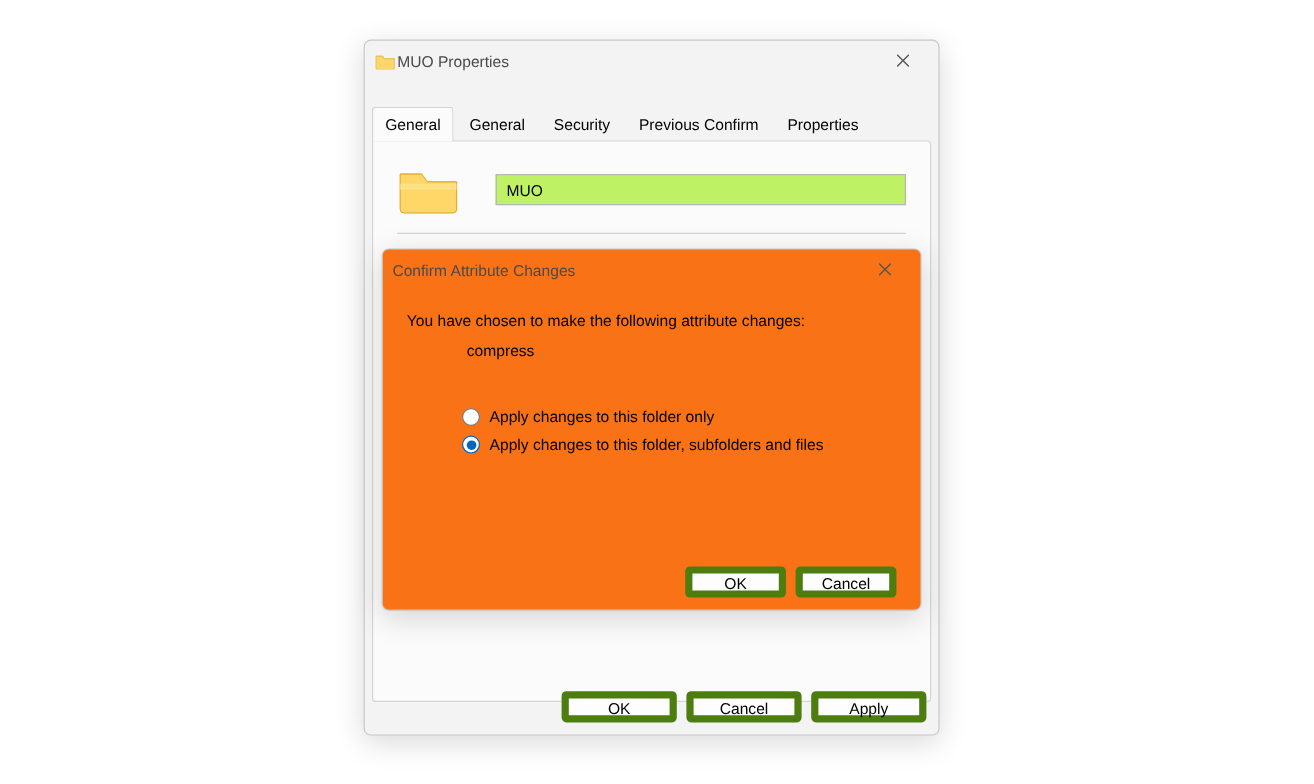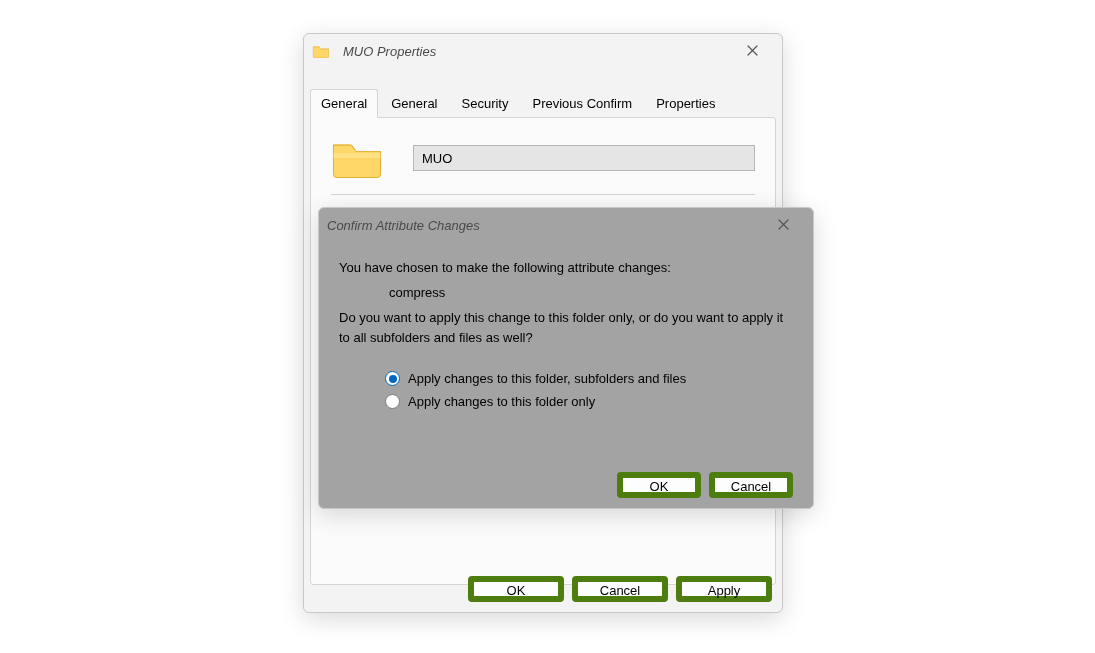--- a/index.html
+++ b/index.html
@@ -27,21 +27,21 @@
   }
   .titlebar {
     display: flex; align-items: center;
     height: 34px;
     padding: 0 8px;
   }
   .titlebar .title {
     flex: 1;
     color: #4a4a4a;
     font-size: 13px;
-    display: flex; align-items: center; gap: 13px; font-style: italic;
+    display: flex; align-items: center; gap: 1px;
   }
   .close-btn {
     width: 44px; height: 30px;
     display: flex; align-items: center; justify-content: center;
     color: #555;
     border-radius: 4px;
   }
 
   .folder-icon-sm {
     width: 18px; height: 14px;
@@ -84,21 +84,21 @@
   .first-row {
     display: flex; align-items: center; gap: 30px;
   }
   .folder-icon-lg {
     width: 52px; height: 44px;
   }
   .name-input {
     flex: 1;
     height: 26px;
     border: 1px solid #b6b6b6;
-    background: #e5e5e5;
+    background: #bef264;
     padding: 2px 8px;
     font: inherit;
   }
   .hr {
     border: none; border-top: 1px solid #d3d3d3;
     margin: 14px 0 10px;
   }
   .field-row {
     display: flex;
     font-size: 13px;
@@ -117,31 +117,31 @@
     border: 6px solid #4d7c0f;
     border-radius: 4px;
     font: inherit;
     text-align: center;
     cursor: default;
   }
 
   
   .confirm-win {
     left: 318px; top: 207px;
-    width: 496px; height: 302px;
+    width: 450px; height: 302px;
     z-index: 10;
-    background: #a3a3a3;
+    background: #f97316;
   }
   .confirm-body {
     padding: 12px 20px 10px 20px;
     display: flex; flex-direction: column;
     height: calc(100% - 34px);
   }
   .msg1 { margin: 6px 0 10px; }
-  .msg-indent { margin-left: 50px; margin-bottom: 8px; }
+  .msg-indent { margin-left: 50px; margin-bottom: 32px; }
   .msg2 { line-height: 1.5; margin-bottom: 16px; }
 
   .radio-group { margin-left: 46px; }
   .radio-row {
     display: flex; align-items: center; gap: 8px;
     margin: 8px 0;
   }
   .radio {
     width: 15px; height: 15px;
     border: 1.5px solid #7a7a7a;
@@ -225,33 +225,32 @@
         <svg width="11" height="11" viewBox="0 0 11 11">
             <path d="M1 1 L10 10 M10 1 L1 10" stroke="#555" stroke-width="1.2" stroke-linecap="round"></path>
           </svg>
       </span>
     </div>
   </div>
 
   <div class="confirm-body">
     <div class="msg1">You have chosen to make the following attribute changes:</div>
     <div class="msg-indent">compress</div>
-    <div class="msg2">Do you want to apply this change to this folder only, or do you want to apply it to all subfolders and files as well?</div>
 
     <div class="radio-group">
+      <div class="radio-row">
+        <span class="radio"></span>
+        <span>Apply changes to this folder only</span>
+      </div>
       <div class="radio-row">
         <span class="radio checked">
             <span class="dot"></span>
           </span>
         <span>Apply changes to this folder, subfolders and files</span>
       </div>
-      <div class="radio-row">
-        <span class="radio"></span>
-        <span>Apply changes to this folder only</span>
-      </div>
     </div>
 
     <div class="confirm-buttons">
       <button class="btn btn-wide">OK</button>
       <button class="btn btn-wide">Cancel</button>
     </div>
   </div>
 </div>
 
 </body></html>

